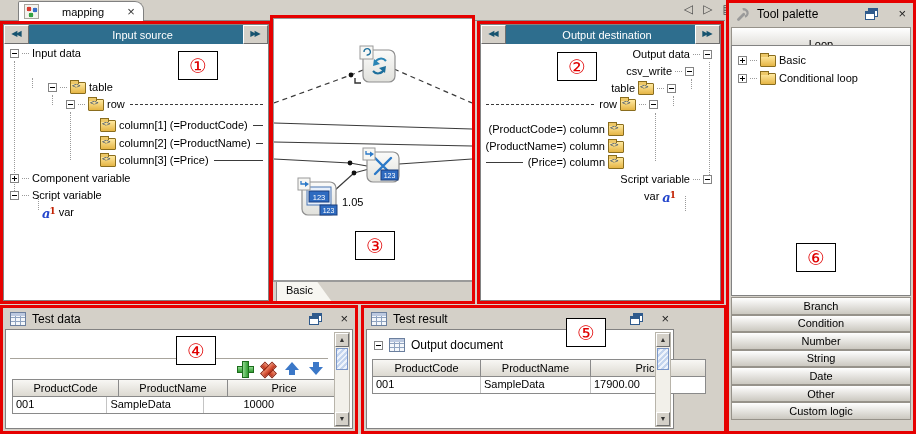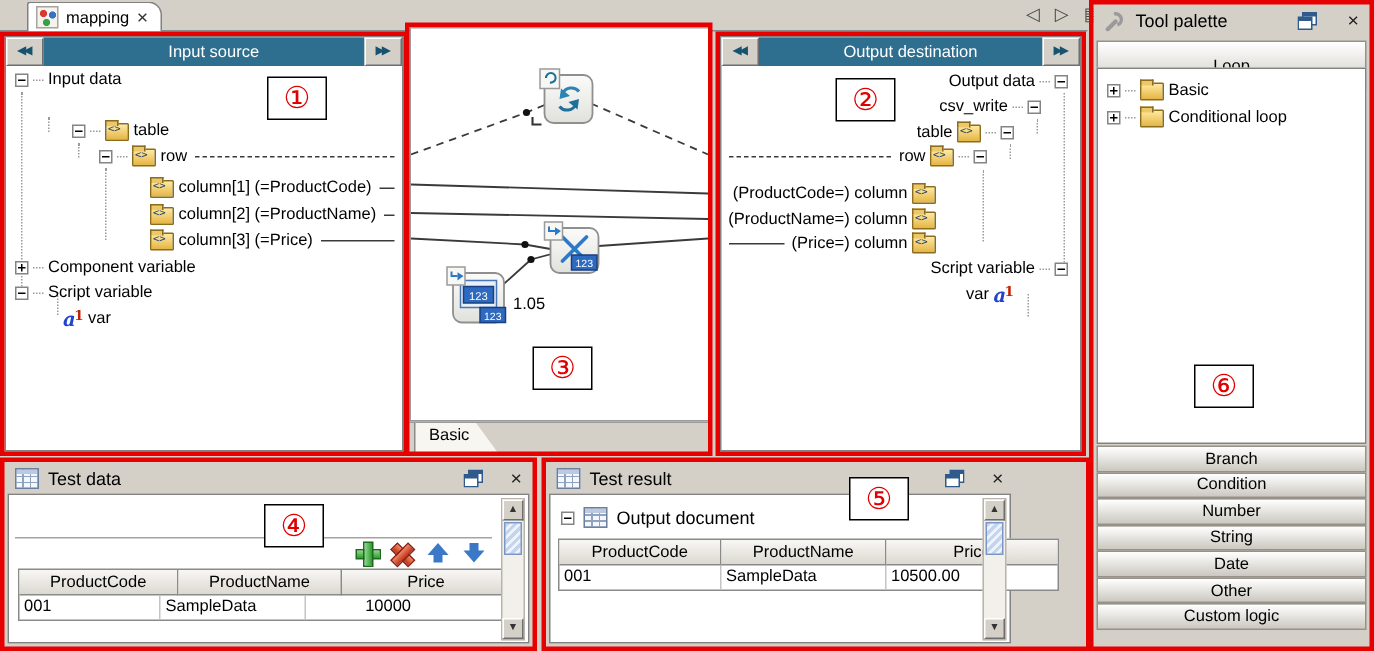--- a/index.html
+++ b/index.html
@@ -2,21 +2,21 @@
 <html><head>
 <meta charset="utf-8">
 <style>
   * { margin:0; padding:0; box-sizing:border-box; }
   html,body { width:916px; height:434px; }
   body { font-family:"Liberation Sans","DejaVu Sans",sans-serif; font-size:11px; color:#000; background:#d4d0c8; }
   .screen { position:relative; width:916px; height:434px; overflow:hidden; background:#d4d0c8; }
 
   
   .tabbar { position:absolute; left:0; top:0; width:725px; height:21px; background:#d4d0c8; border-bottom:1px solid #8a8a8a; }
-  .tab { position:absolute; left:18px; top:1px; height:20px; padding:0 8px 0 5px; background:#fff; border:1px solid #808080; border-bottom:none; border-radius:2px 9px 0 0; display:flex; align-items:center; gap:5px; }
+  .tab { position:absolute; left:18px; top:1px; height:20px; padding:0 8px 0 5px; background:#fff; border:1px solid #808080; border-bottom:none; border-radius:2px 9px 0 0; display:flex; align-items:center; gap:23px; }
   .tab-close { font-size:13px; line-height:13px; color:#333; cursor:default; }
   .mapicon { width:15px; height:15px; border:1px solid #a8a49c; background:
       radial-gradient(circle at 4px 4px,#d83a30 0 2.2px,transparent 2.6px),
       radial-gradient(circle at 10px 5px,#3a6fc8 0 2.2px,transparent 2.6px),
       radial-gradient(circle at 6px 10px,#35a244 0 2.2px,transparent 2.6px),
       #f4f3ee; }
   .nav-icons { position:absolute; left:684px; top:2px; display:flex; gap:10px; color:#4a4a4a; font-size:12px; }
 
   
   .pane { position:absolute; background:#fff; border:1px solid #828282; }
@@ -423,21 +423,21 @@
       </div>
       <div class="dtable" style="left:5px;top:29px;width:334px;">
         <div class="dtr">
           <div class="dth" style="width:108px;">ProductCode</div>
           <div class="dth" style="width:110px;">ProductName</div>
           <div class="dth" style="width:114px;">Price</div>
         </div>
         <div class="dtr">
           <div class="dtd" style="width:108px;">001</div>
           <div class="dtd" style="width:110px;">SampleData</div>
-          <div class="dtd" style="width:114px;">10500.00</div>
+          <div class="dtd" style="width:114px;">17900.00</div>
         </div>
       </div>
       <div class="vscroll" style="right:2px;top:2px;height:95px;">
         <div class="vs-btn">▲</div>
         <div class="vs-thumb"></div>
         <div class="vs-btn vs-bot">▼</div>
       </div>
     </div>
   </div>
 

